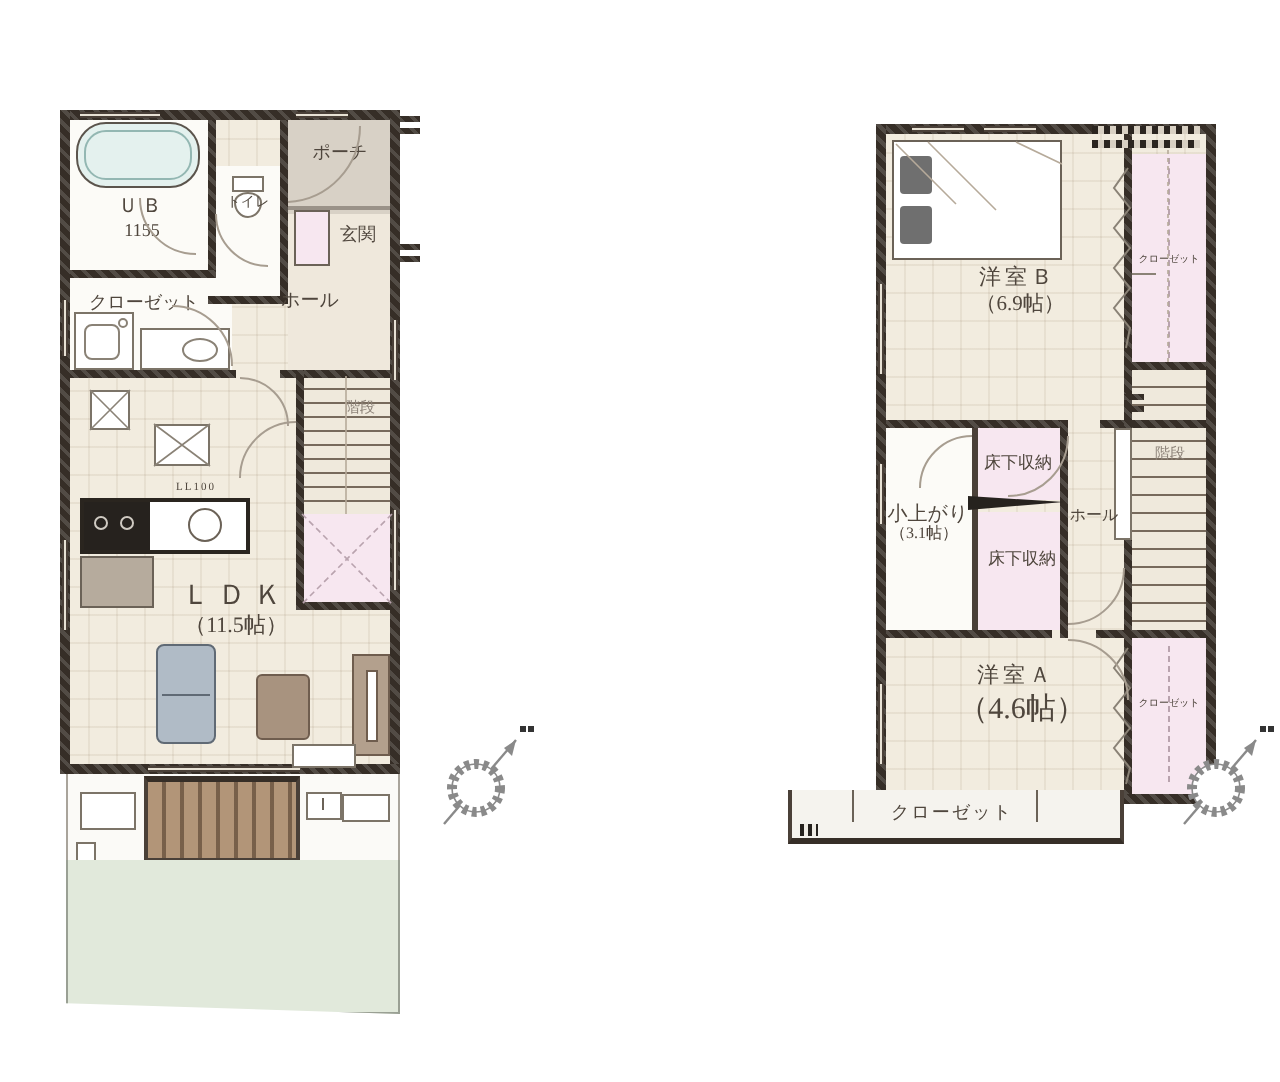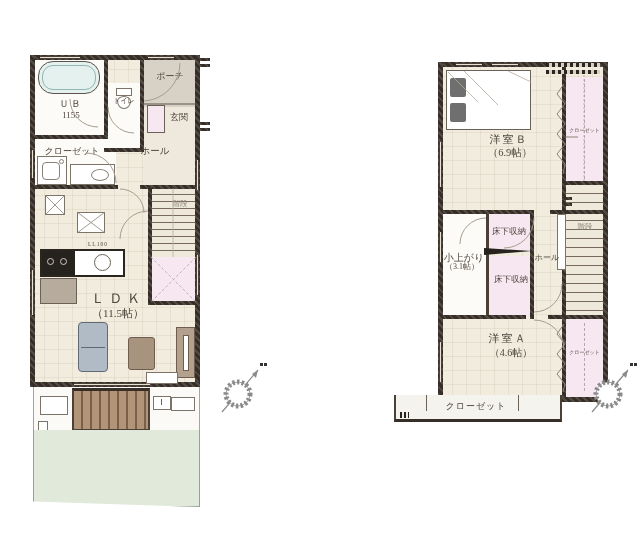--- a/index.html
+++ b/index.html
@@ -207,21 +207,21 @@
     <div class="abs lbl" style="left:31px;top:71px;width:80px;font-size:11px;letter-spacing:2px;">洋室Ｂ</div>
     <div class="abs lbl" style="left:32px;top:85px;width:80px;font-size:10.5px;">（6.9帖）</div>
     <div class="abs lbl" style="left:129px;top:66px;width:35px;font-size:5px;">クローゼット</div>
     <div class="abs lbl" style="left:49px;top:165px;width:44px;font-size:8.5px;">床下収納</div>
     <div class="abs lbl" style="left:4px;top:190px;width:44px;font-size:10px;">小上がり</div>
     <div class="abs lbl" style="left:3px;top:201px;width:42px;font-size:8px;">（3.1帖）</div>
     <div class="abs lbl" style="left:51px;top:213px;width:44px;font-size:8.5px;">床下収納</div>
     <div class="abs lbl" style="left:94px;top:192px;width:30px;font-size:8px;">ホール</div>
     <div class="abs lbl faint" style="left:132px;top:161px;width:30px;font-size:7.5px;">階段</div>
     <div class="abs lbl" style="left:30px;top:270px;width:80px;font-size:11px;letter-spacing:2px;">洋室Ａ</div>
-    <div class="abs lbl" style="left:33px;top:285px;width:80px;font-size:10px;">（4.6帖）</div>
+    <div class="abs lbl" style="left:33px;top:285px;width:80px;font-size:15px;">（4.6帖）</div>
     <div class="abs lbl" style="left:129px;top:288px;width:35px;font-size:5px;">クローゼット</div>
 
     <svg width="170" height="340" viewBox="0 0 170 340">
       <g stroke="#b6aa9a" fill="none" stroke-width="0.8">
         <path d="M10,10 L40,40 M26,9 L60,43 M93,20 L70,9"></path>
       </g>
       <g stroke="#8a8276" fill="none" stroke-width="1">
         <polyline points="126,22 119,32 127,42 119,52 127,62 119,72 127,82 119,92 127,102 125,112"></polyline>
         <polyline points="126,262 119,272 127,282 119,292 127,302 119,312 127,322 125,330"></polyline>
         <path d="M140,75 L128,75"></path>

